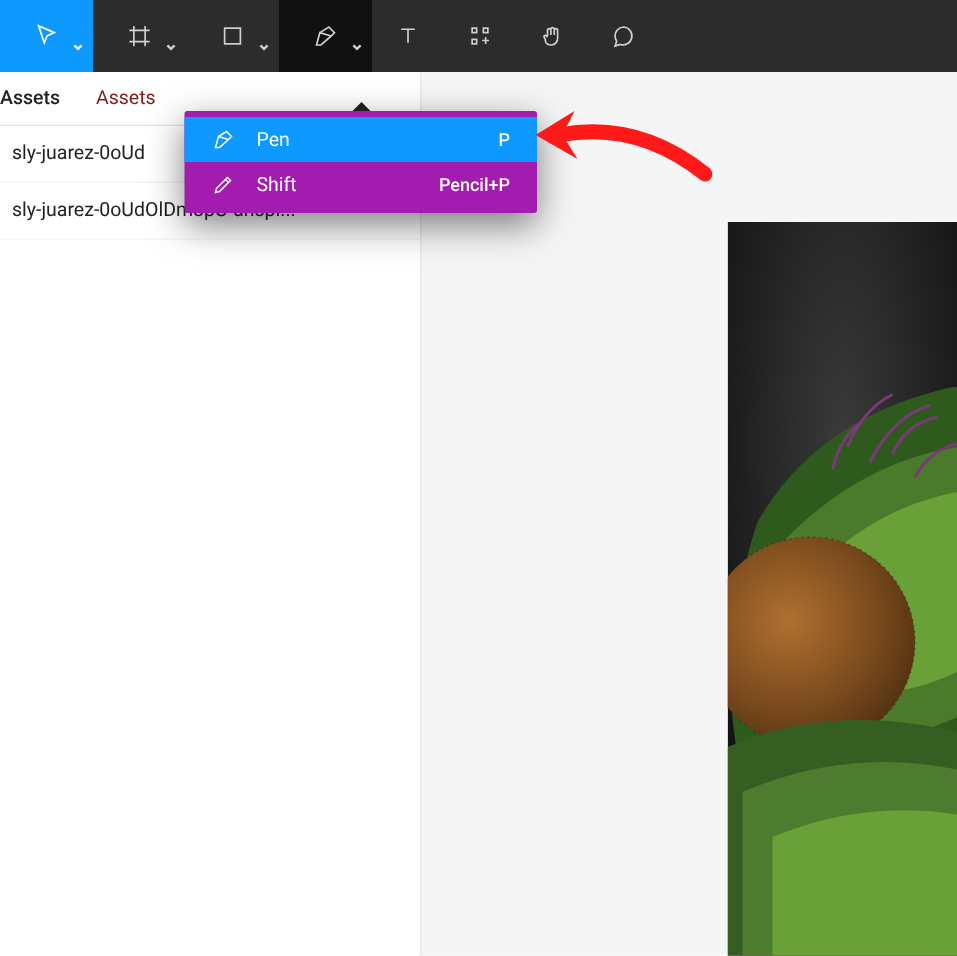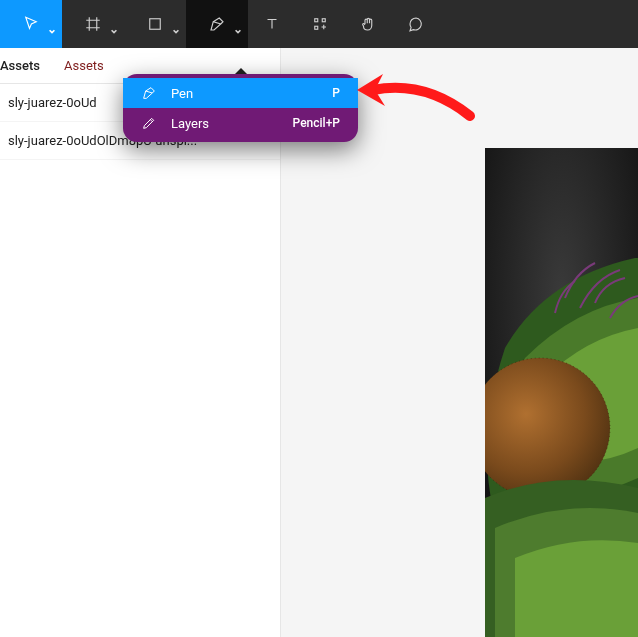--- a/index.html
+++ b/index.html
@@ -21,21 +21,21 @@
   .side-tab.active{color:#222;font-weight:500}
 
   
   .layers{position:absolute;left:0;top:84px;width:280px;background:#fff;z-index:2}
   .layer-row{height:38px;display:flex;align-items:center;padding:0 8px;font-size:13px;color:#222;border-bottom:1px solid #f4f4f4;white-space:nowrap;overflow:hidden;text-overflow:ellipsis}
 
   
   .side-divider{position:absolute;left:280px;top:48px;bottom:0;width:1px;background:#e6e6e6;z-index:2}
 
   
-  .dropdown{position:absolute;left:123px;top:74px;width:235px;background:#701a75;border-radius:14px;box-shadow:0 8px 24px rgba(0,0,0,.5);z-index:10;padding:4px 0}
+  .dropdown{position:absolute;left:123px;top:74px;width:235px;background:#a21caf;border-radius:2px;box-shadow:0 8px 24px rgba(0,0,0,.5);z-index:10;padding:4px 0}
   .dropdown::before{content:"";position:absolute;top:-6px;left:112px;width:0;height:0;border-left:6px solid transparent;border-right:6px solid transparent;border-bottom:6px solid #1e1e1e}
   .dd-row{height:30px;display:flex;align-items:center;gap:14px;padding:0 18px;color:#fff;font-size:13px}
   .dd-row.hl{background:#0d99ff}
   .dd-row .lbl{flex:1}
   .dd-row .sc{font-size:12px;font-weight:500}
   .dd-row svg{width:16px;height:16px;stroke:#fff;fill:none;stroke-width:1.5}
 
   
   .arrow{position:absolute;left:355px;top:68px;width:120px;height:60px;z-index:20;pointer-events:none}
 
@@ -164,21 +164,21 @@
     <svg viewBox="0 0 24 24">
         <path d="M4 20l3-11 10 3-9 8-4 0zM7 9l8-5 5 5-3 3"></path>
       </svg>
     <span class="lbl">Pen</span>
     <span class="sc">P</span>
   </div>
   <div class="dd-row">
     <svg viewBox="0 0 24 24">
         <path d="M4 20l1-4L16 5l3 3L8 19l-4 1zM14 7l3 3"></path>
       </svg>
-    <span class="lbl">Layers</span>
+    <span class="lbl">Shift</span>
     <span class="sc">Pencil+P</span>
   </div>
 </div>
 
 <div class="arrow">
   <svg width="120" height="60" viewBox="0 0 120 60">
     <path d="M115 48 Q70 12 18 22" stroke="#ff1a1a" stroke-width="10" fill="none" stroke-linecap="round"></path>
     <path d="M28 6 L2 22 L30 38 L20 22 Z" fill="#ff1a1a"></path>
   </svg>
 </div>

